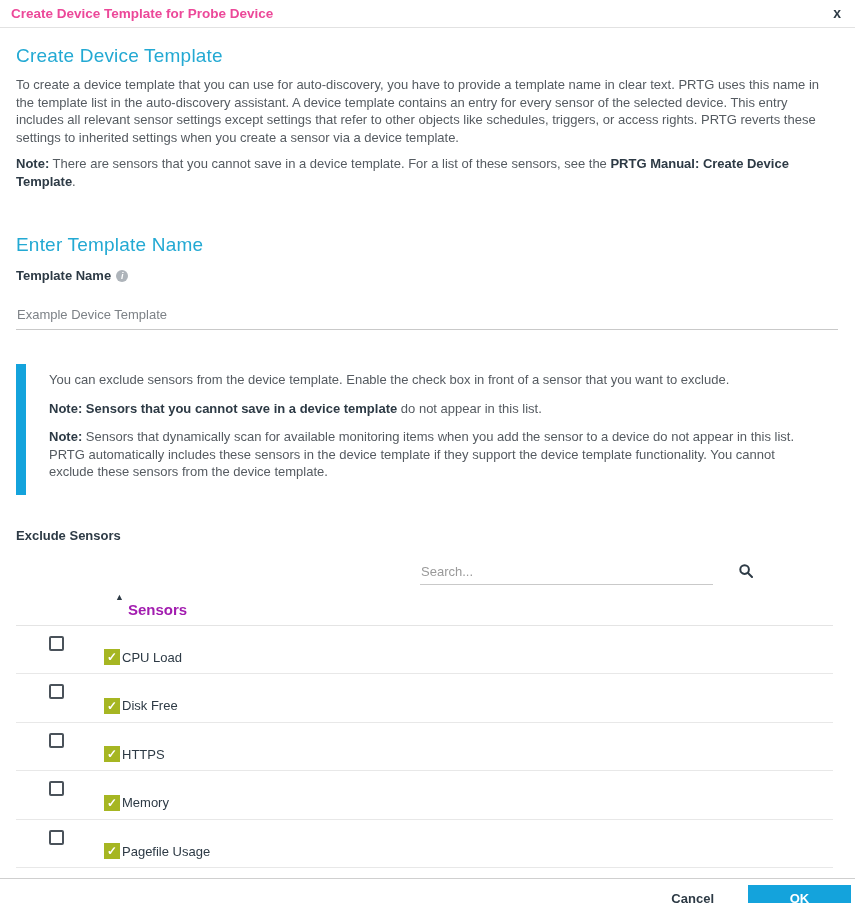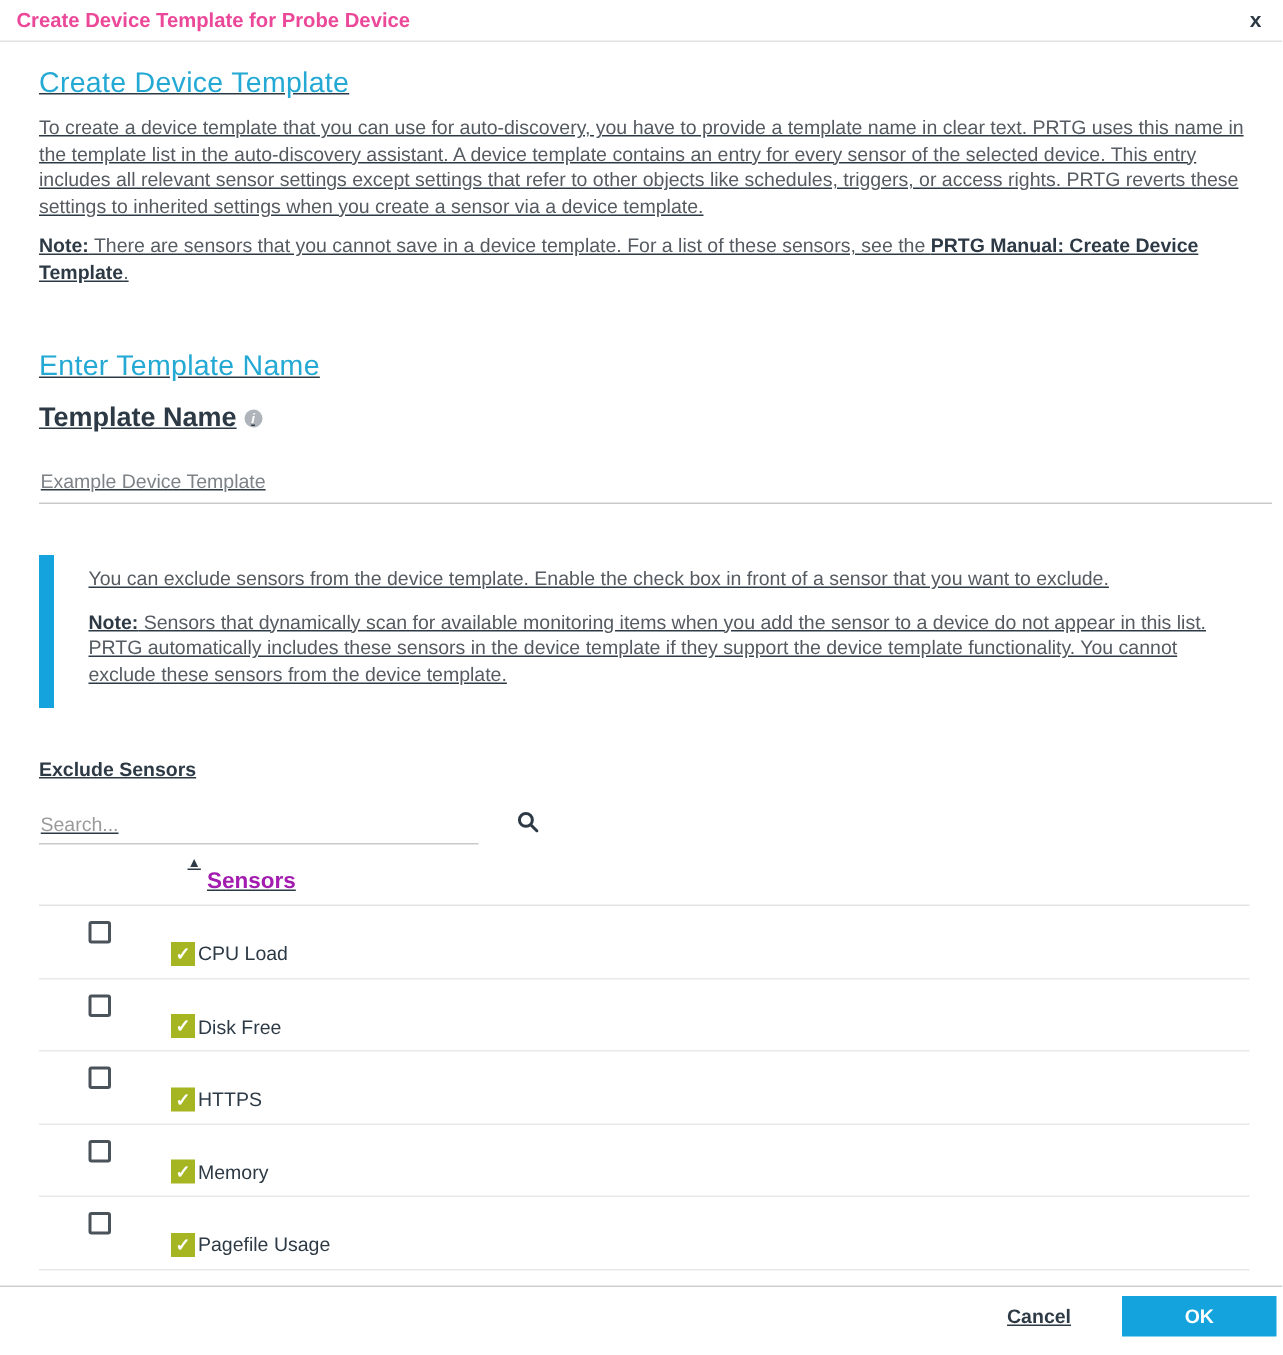--- a/index.html
+++ b/index.html
@@ -17,36 +17,36 @@
     border-bottom: 1px solid #e2e2e2;
     display: flex; justify-content: space-between; align-items: flex-start;
     padding: 6px 12px 0 11px;
   }
   .dlg-title { font-size: 13.5px; font-weight: bold; color: #ec4899; }
   .dlg-close {
     font-size: 14px; font-weight: bold; color: #2d3a45;
     cursor: pointer; line-height: 14px; padding: 0 2px;
   }
   
-  .content { padding: 0 22px 0 26px; text-decoration: underline; }
+  .content { padding: 0 22px 0 16px; }
   h2.section-heading {
     color: #23a9d3; font-size: 19px; font-weight: 400; letter-spacing: .2px;
   }
   .h-create { margin-top: 17px; }
   .h-enter  { margin-top: 44px; }
   p.body-text {
     font-size: 13px; line-height: 17.5px; color: #555b61;
     margin-top: 9px; max-width: 828px;
   }
   .note-line { margin-top: 12px; }
   .b-dark { font-weight: bold; color: #2d3a45; margin-top: 24px; }
   .manual-link { font-weight: bold; color: #2d3a45; text-decoration: none; cursor: pointer; }
   
   .field-label-row { margin-top: 12px; display: flex; align-items: center; gap: 5px; }
-  .field-label { font-size: 18px; font-weight: bold; color: #2d3a45; }
+  .field-label { font-size: 13px; font-weight: bold; color: #2d3a45; }
   .info-icon {
     width: 12px; height: 12px; border-radius: 50%;
     background: #aeb4ba; color: #ffffff;
     font-size: 9px; font-weight: bold; font-style: italic;
     display: inline-flex; align-items: center; justify-content: center;
     cursor: default;
   }
   .name-input {
     display: block; width: 822px; margin-top: 24px;
     border: none; border-bottom: 1px solid #c9c9c9;
@@ -59,21 +59,21 @@
     margin-top: 34px; display: flex;
   }
   .info-bar { width: 10px; background: #14a3dc; flex: 0 0 10px; }
   .info-text { padding: 7px 0 14px 23px; max-width: 790px; }
   .info-text p { font-size: 13px; line-height: 17.5px; color: #555b61; margin-top: 11px; max-width: 760px; }
   .info-text p:first-child { margin-top: 0; }
   
   .exclude-label { margin-top: 33px; font-size: 13px; font-weight: bold; color: #2d3a45; }
   .search-row {
     margin-top: 21px;
-    display: flex; align-items: flex-end;
+    display: flex; justify-content: flex-end; align-items: flex-end;
     padding-right: 80px; gap: 26px;
   }
   .search-input {
     width: 293px; border: none; border-bottom: 1px solid #c9c9c9;
     font-family: "Liberation Sans", sans-serif;
     font-size: 13px; color: #555b61; padding: 0 0 5px 1px;
     outline: none; background: transparent;
   }
   .search-input::placeholder { color: #9a9a9a; }
   .search-icon { cursor: pointer; display: inline-block; padding-bottom: 3px; }
@@ -142,20 +142,21 @@
   <div class="field-label-row">
     <span class="field-label">Template Name</span>
     <span class="info-icon">i</span>
   </div>
   <input class="name-input" type="text" value="Example Device Template" style="">
 
   <div class="info-box">
     <div class="info-bar"></div>
     <div class="info-text">
       <p>You can exclude sensors from the device template. Enable the check box in front of a sensor that you want to exclude.</p>
+      <p><span class="b-dark">Note:</span><a class="manual-link"> Sensors that you cannot save in a device template</a><span> do not appear in this list.</span></p>
       <p><span class="b-dark">Note:</span><span> Sensors that dynamically scan for available monitoring items when you add the sensor to a device do not appear in this list. PRTG automatically includes these sensors in the device template if they support the device template functionality. You cannot exclude these sensors from the device template.</span></p>
     </div>
   </div>
 
   <div class="exclude-label">Exclude Sensors</div>
 
   <div class="search-row">
     <input class="search-input" type="text" placeholder="Search..." style="">
     <span class="search-icon">
       <svg width="14" height="14" viewBox="0 0 14 14">

